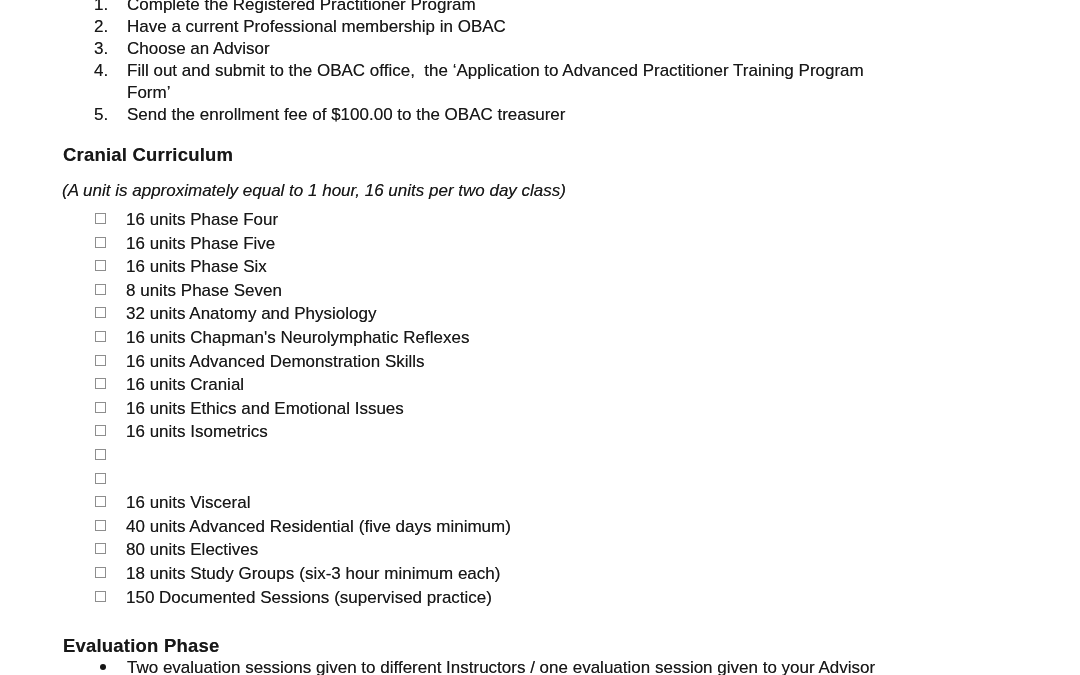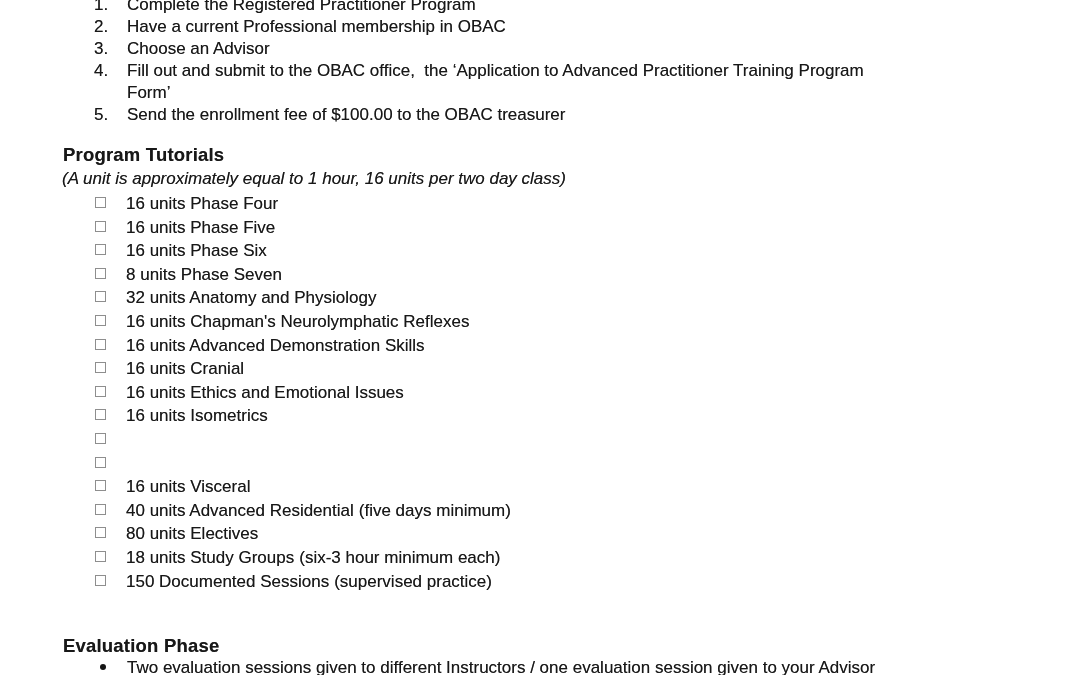--- a/index.html
+++ b/index.html
@@ -24,26 +24,26 @@
   
   .section-heading {
     position: absolute; left: 63px;
     font-size: 18.5px; font-weight: bold; line-height: 22px;
     letter-spacing: 0.2px;
   }
   .curriculum-heading { top: 144px; }
   .eval-heading { top: 635px; }
 
   .subtitle {
-    position: absolute; left: 62px; top: 168px;
+    position: absolute; left: 62px; top: 180px;
     font-style: italic; line-height: 22px;
   }
 
   
-  .check-list { position: absolute; left: 95px; top: 193px; }
+  .check-list { position: absolute; left: 95px; top: 209px; }
   .check-row  { display: flex; align-items: flex-start; height: 23.6px; }
   .checkbox {
     flex: 0 0 auto;
     width: 9px; height: 9px;
     border: 1.5px solid #8e8e8e;
     background: #ffffff;
     margin-top: 4px;
   }
   .check-text { margin-left: 20px; line-height: 21px; white-space: nowrap; }
   .note { }
@@ -80,21 +80,21 @@
       <span class="num-col">4.</span>
       <span class="num-text">Fill out and submit to the OBAC office,  the ‘Application to Advanced Practitioner Training Program
 Form’</span>
     </div>
     <div class="num-row">
       <span class="num-col">5.</span>
       <span class="num-text">Send the enrollment fee of $100.00 to the OBAC treasurer</span>
     </div>
   </div>
 
-  <div class="section-heading curriculum-heading">Program Tutorials</div>
+  <div class="section-heading curriculum-heading">Cranial Curriculum</div>
   <div class="subtitle">(A unit is approximately equal to 1 hour, 16 units per two day class)</div>
 
   <div class="check-list">
     <div class="check-row">
       <span class="checkbox"></span>
       <span class="check-text"><span>16 units Phase Four</span><span class="note"></span></span>
     </div>
     <div class="check-row">
       <span class="checkbox"></span>
       <span class="check-text"><span>16 units Phase Five</span><span class="note"></span></span>

